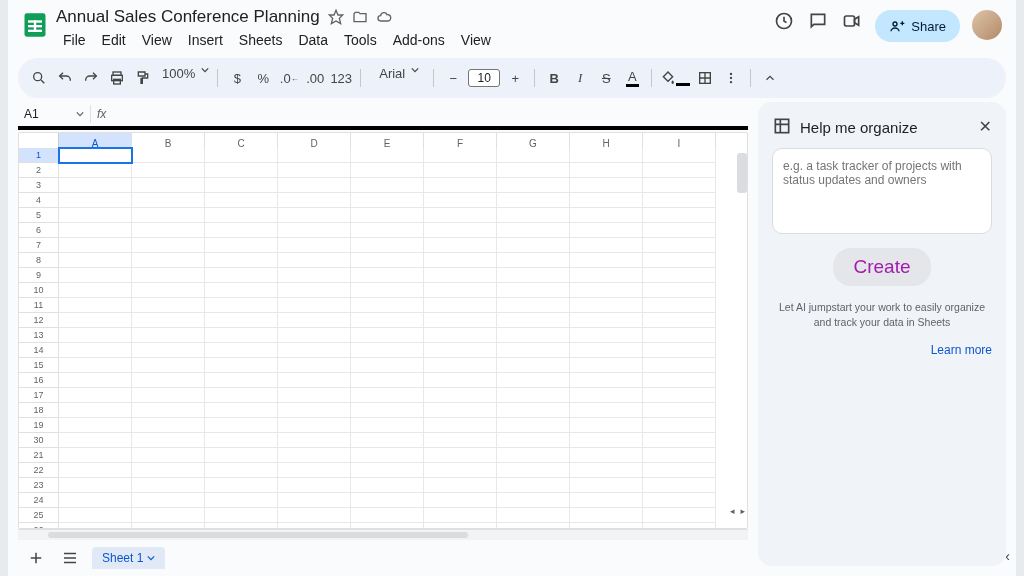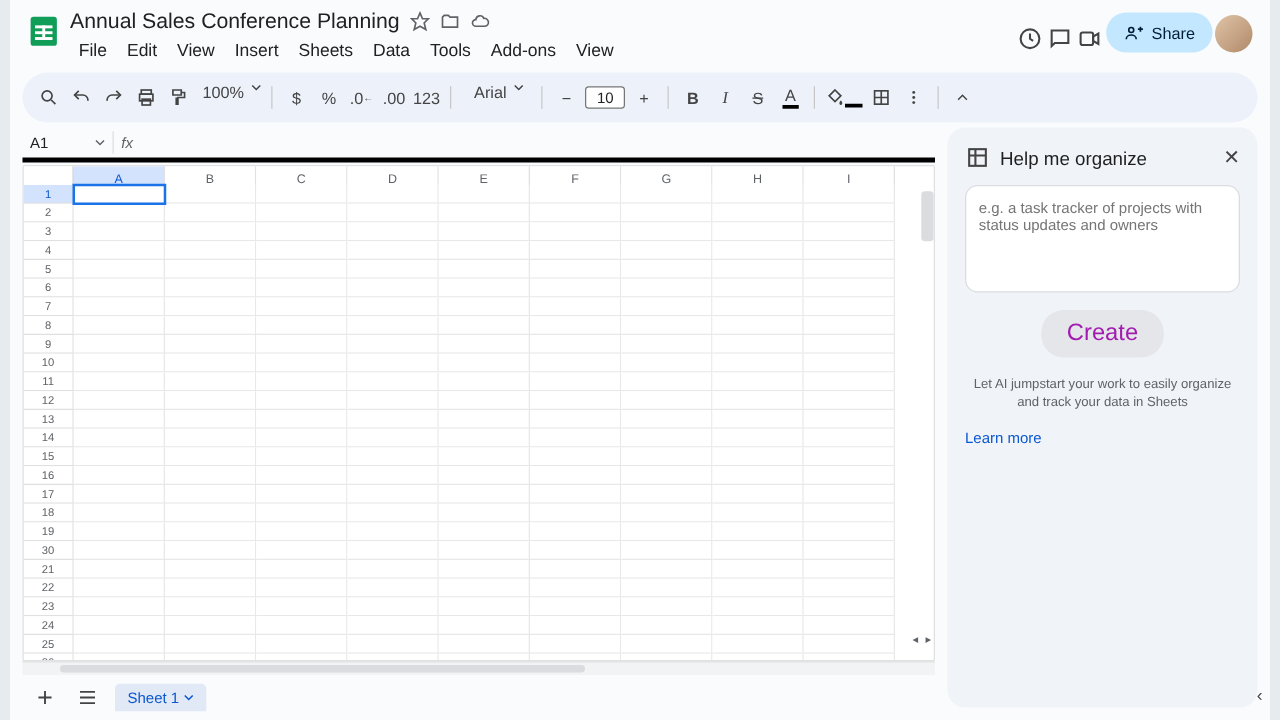--- a/index.html
+++ b/index.html
@@ -7,21 +7,21 @@
 .app{display:flex;flex-direction:column;height:576px;background:#f9fbfd;margin:0 8px;border-radius:0}
 .header{display:flex;align-items:flex-start;padding:6px 10px 0 10px}
 .logo{width:34px;height:34px;display:flex;align-items:center;justify-content:center;margin-top:2px}
 .logo svg{width:28px;height:28px}
 .title-area{flex:1;display:flex;flex-direction:column;margin-left:4px}
 .title-row{display:flex;align-items:center;gap:8px;height:22px}
 .doc-title{font-size:17px;color:#202124}
 .title-icon{color:#5f6368;width:16px;height:16px;display:flex;align-items:center;justify-content:center;cursor:pointer}
 .menu-row{display:flex;gap:2px;margin-top:2px}
 .menu-item{padding:2px 7px;font-size:14px;color:#202124;cursor:pointer;border-radius:4px}
-.header-right{display:flex;align-items:flex-end;gap:2px;margin-top:4px}
+.header-right{display:flex;align-items:flex-start;gap:12px;margin-top:4px}
 .hr-icon{width:22px;height:22px;color:#444;cursor:pointer;display:flex;align-items:center;justify-content:center}
 .share-btn{display:flex;align-items:center;gap:6px;background:#c3e7ff;border-radius:18px;padding:8px 14px;font-size:13px;font-weight:500;color:#001d35;cursor:pointer}
 .avatar{width:30px;height:30px;border-radius:50%;background:linear-gradient(135deg,#e0c4a8,#b08968);cursor:pointer;margin-right:4px}
 .toolbar{margin:8px 10px 4px 10px;background:#edf2fa;border-radius:22px;display:flex;align-items:center;padding:3px 10px;gap:4px;height:34px}
 .tb-btn{min-width:22px;height:24px;display:flex;align-items:center;justify-content:center;color:#444;cursor:pointer;border-radius:4px;font-size:13px}
 .tb-sep{width:1px;height:18px;background:#c7c7c7;margin:0 4px}
 .tb-text{font-size:13px;padding:0 4px}
 .font-size-box{border:1px solid #747775;border-radius:3px;padding:1px 6px;font-size:12px;width:18px;text-align:center;background:#fff}
 .tb-dd{display:flex;align-items:flex-start;gap:2px}
 .main-row{display:flex;flex:1;min-height:0;padding:0 10px 0 10px;gap:10px}
@@ -44,21 +44,21 @@
 .sheet-tabs{display:flex;align-items:center;height:32px;gap:10px;padding:2px 6px}
 .st-btn{width:24px;height:24px;display:flex;align-items:center;justify-content:center;color:#444;cursor:pointer;border-radius:4px}
 .sheet-tab{background:#e1e9f7;color:#0b57d0;padding:4px 10px;border-radius:4px 4px 0 0;font-size:12px;font-weight:500;display:flex;align-items:center;gap:4px;cursor:pointer}
 .side-panel{width:220px;background:#f0f4f9;border-radius:14px;padding:14px 14px;display:flex;flex-direction:column;margin-bottom:10px;margin-top:0}
 .sp-header{display:flex;align-items:flex-end;gap:8px;margin-bottom:12px}
 .sp-title{font-size:15px;flex:1;color:#1f1f1f}
 .sp-close{cursor:pointer;color:#444;font-size:16px}
 .sp-input{background:#fff;border:1px solid #dadce0;border-radius:10px;padding:10px;font-size:12px;color:#9aa0a6;height:64px;resize:none;outline:none;font-family:Arial}
 .sp-create{align-self:center;margin-top:14px;background:#e4e6e9;color:#a21caf;border-radius:18px;padding:8px 20px;font-size:19px;cursor:not-allowed}
 .sp-help{text-align:center;font-size:10.5px;color:#5f6368;margin-top:14px;line-height:1.4}
-.sp-link{text-align:left;color:#0b57d0;font-size:12px;margin-top:14px;cursor:pointer}
+.sp-link{text-align:right;color:#0b57d0;font-size:12px;margin-top:14px;cursor:pointer}
 .vscroll{position:absolute;right:0;top:20px;width:10px;height:40px;background:#dadce0;border-radius:3px}
 .hnav{position:absolute;right:2px;bottom:12px;font-size:9px;color:#5f6368;display:flex;gap:6px}
 .right-side-caret{position:absolute;right:14px;bottom:12px;color:#444;font-size:14px;cursor:pointer}
 svg{display:block}
 </style>
 </head>
 <body>
 
 <div class="app">
 

